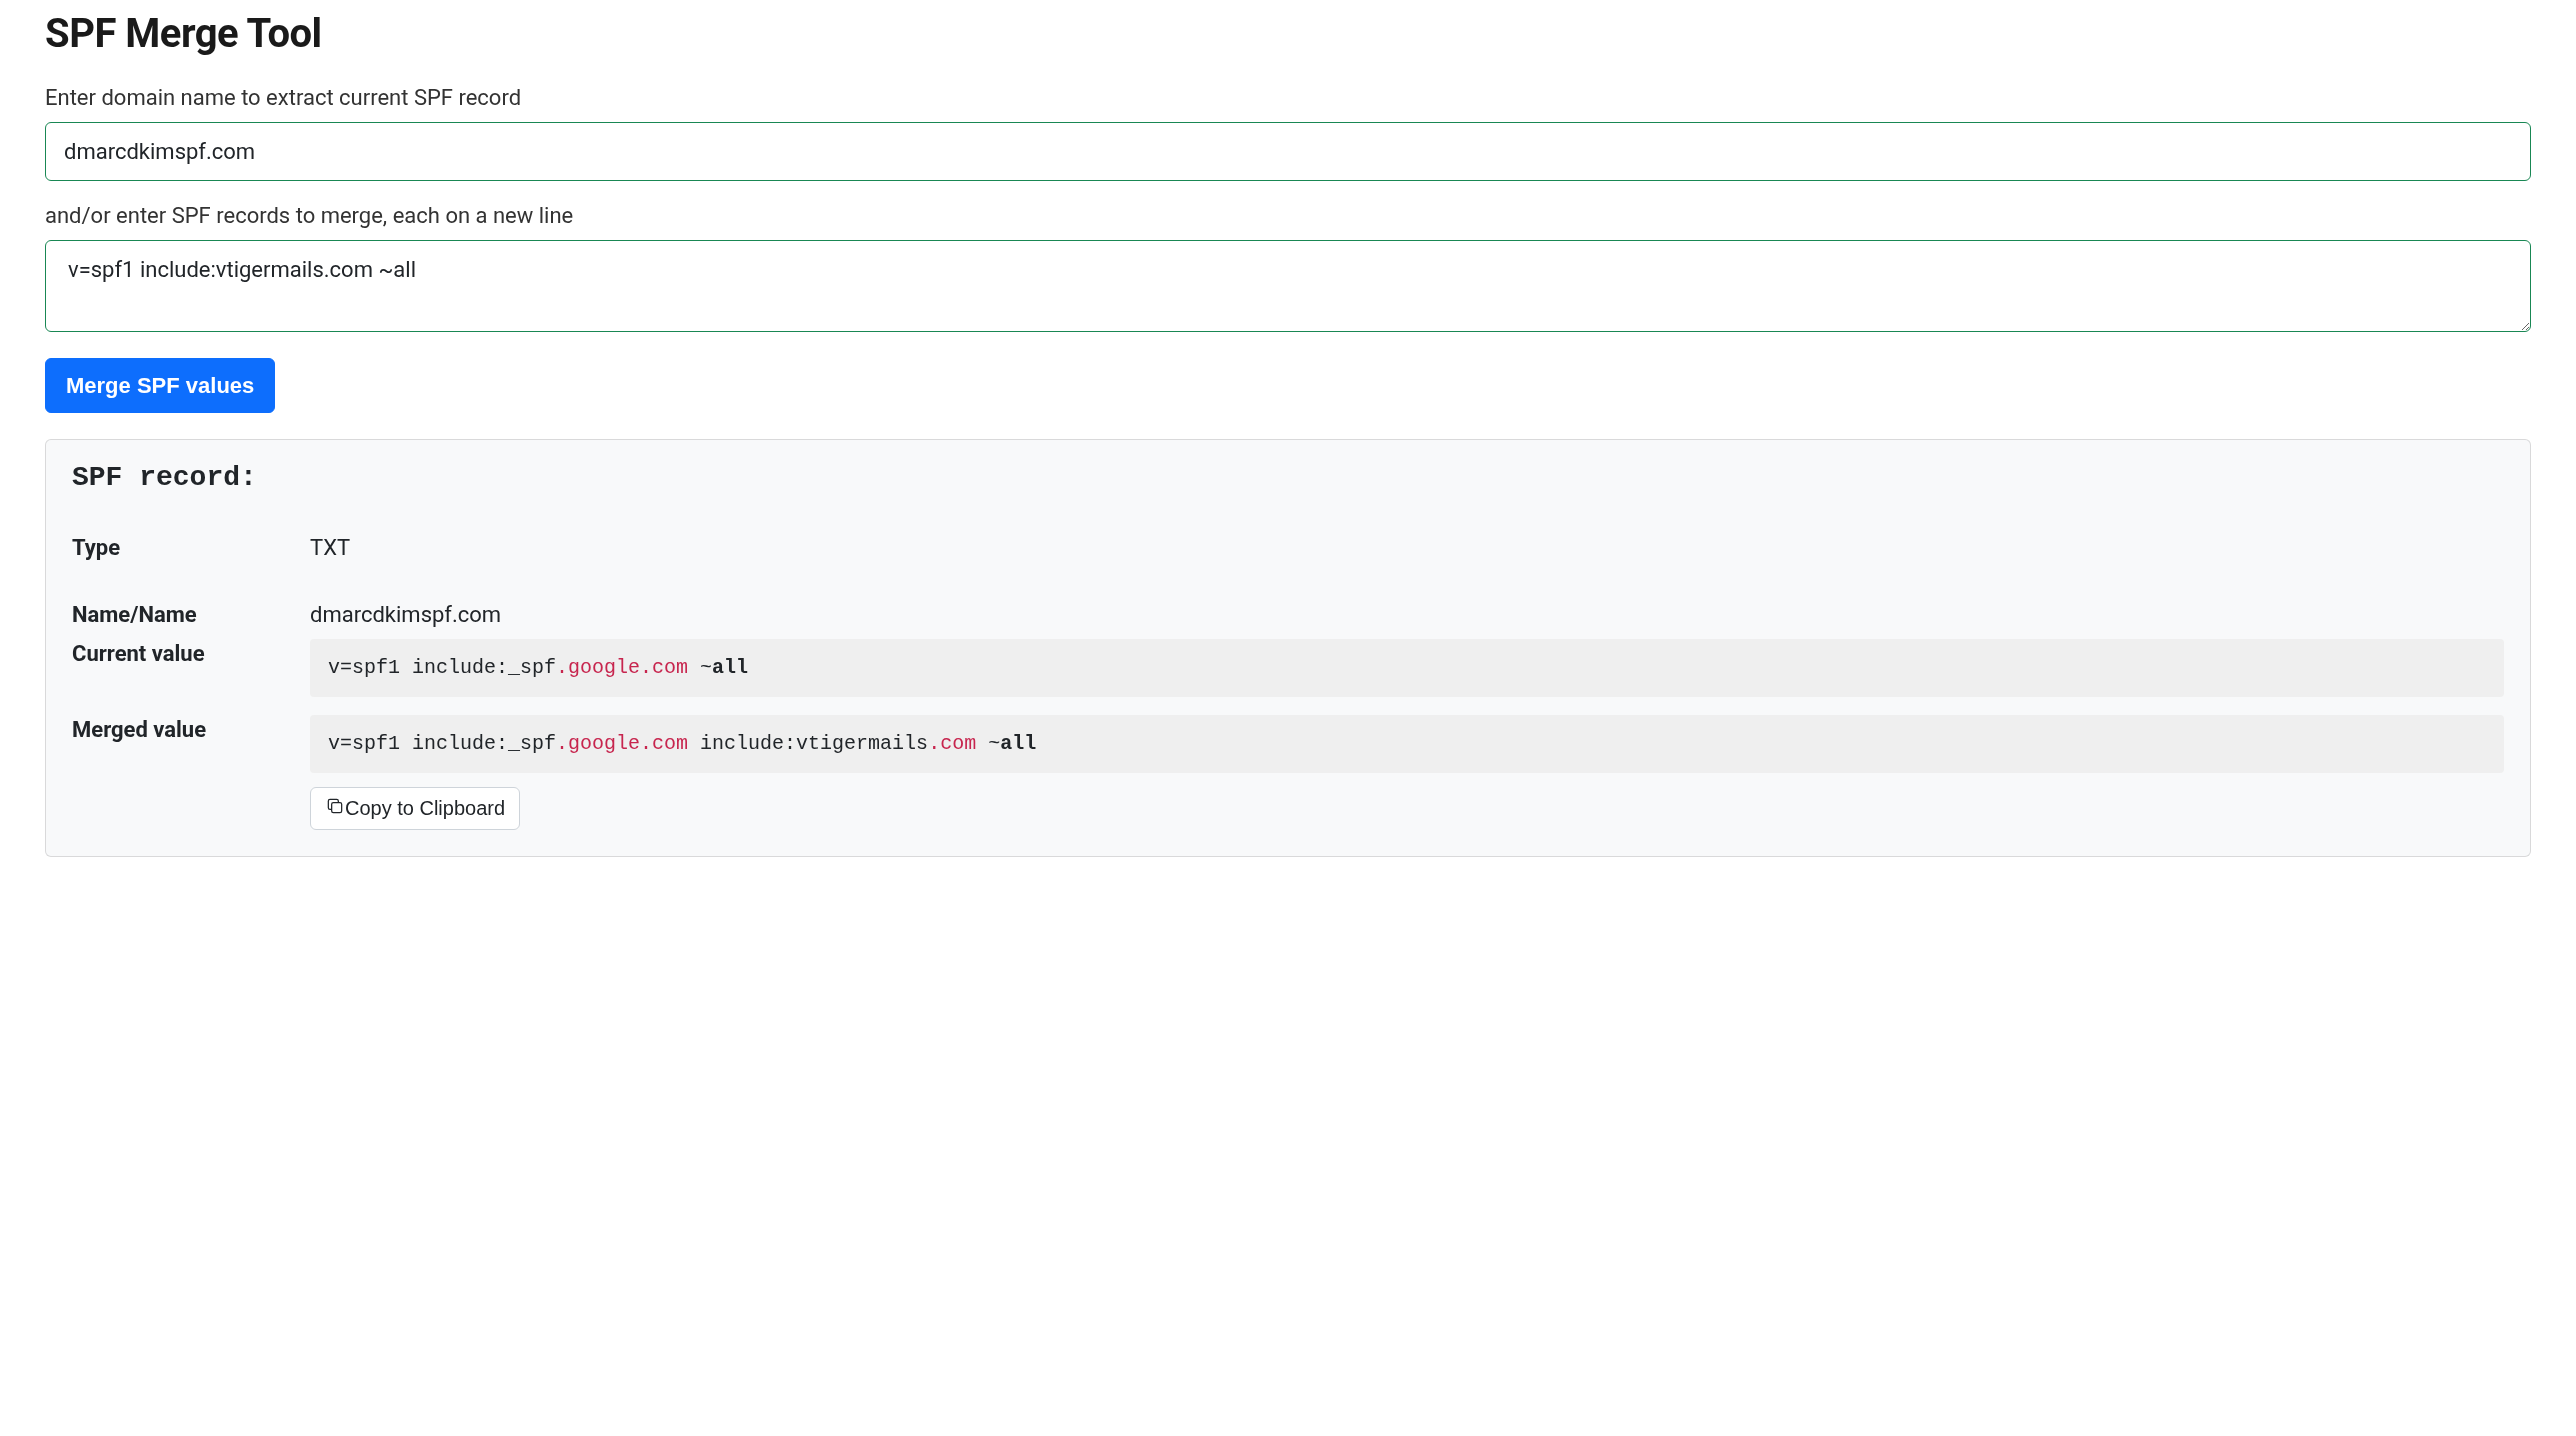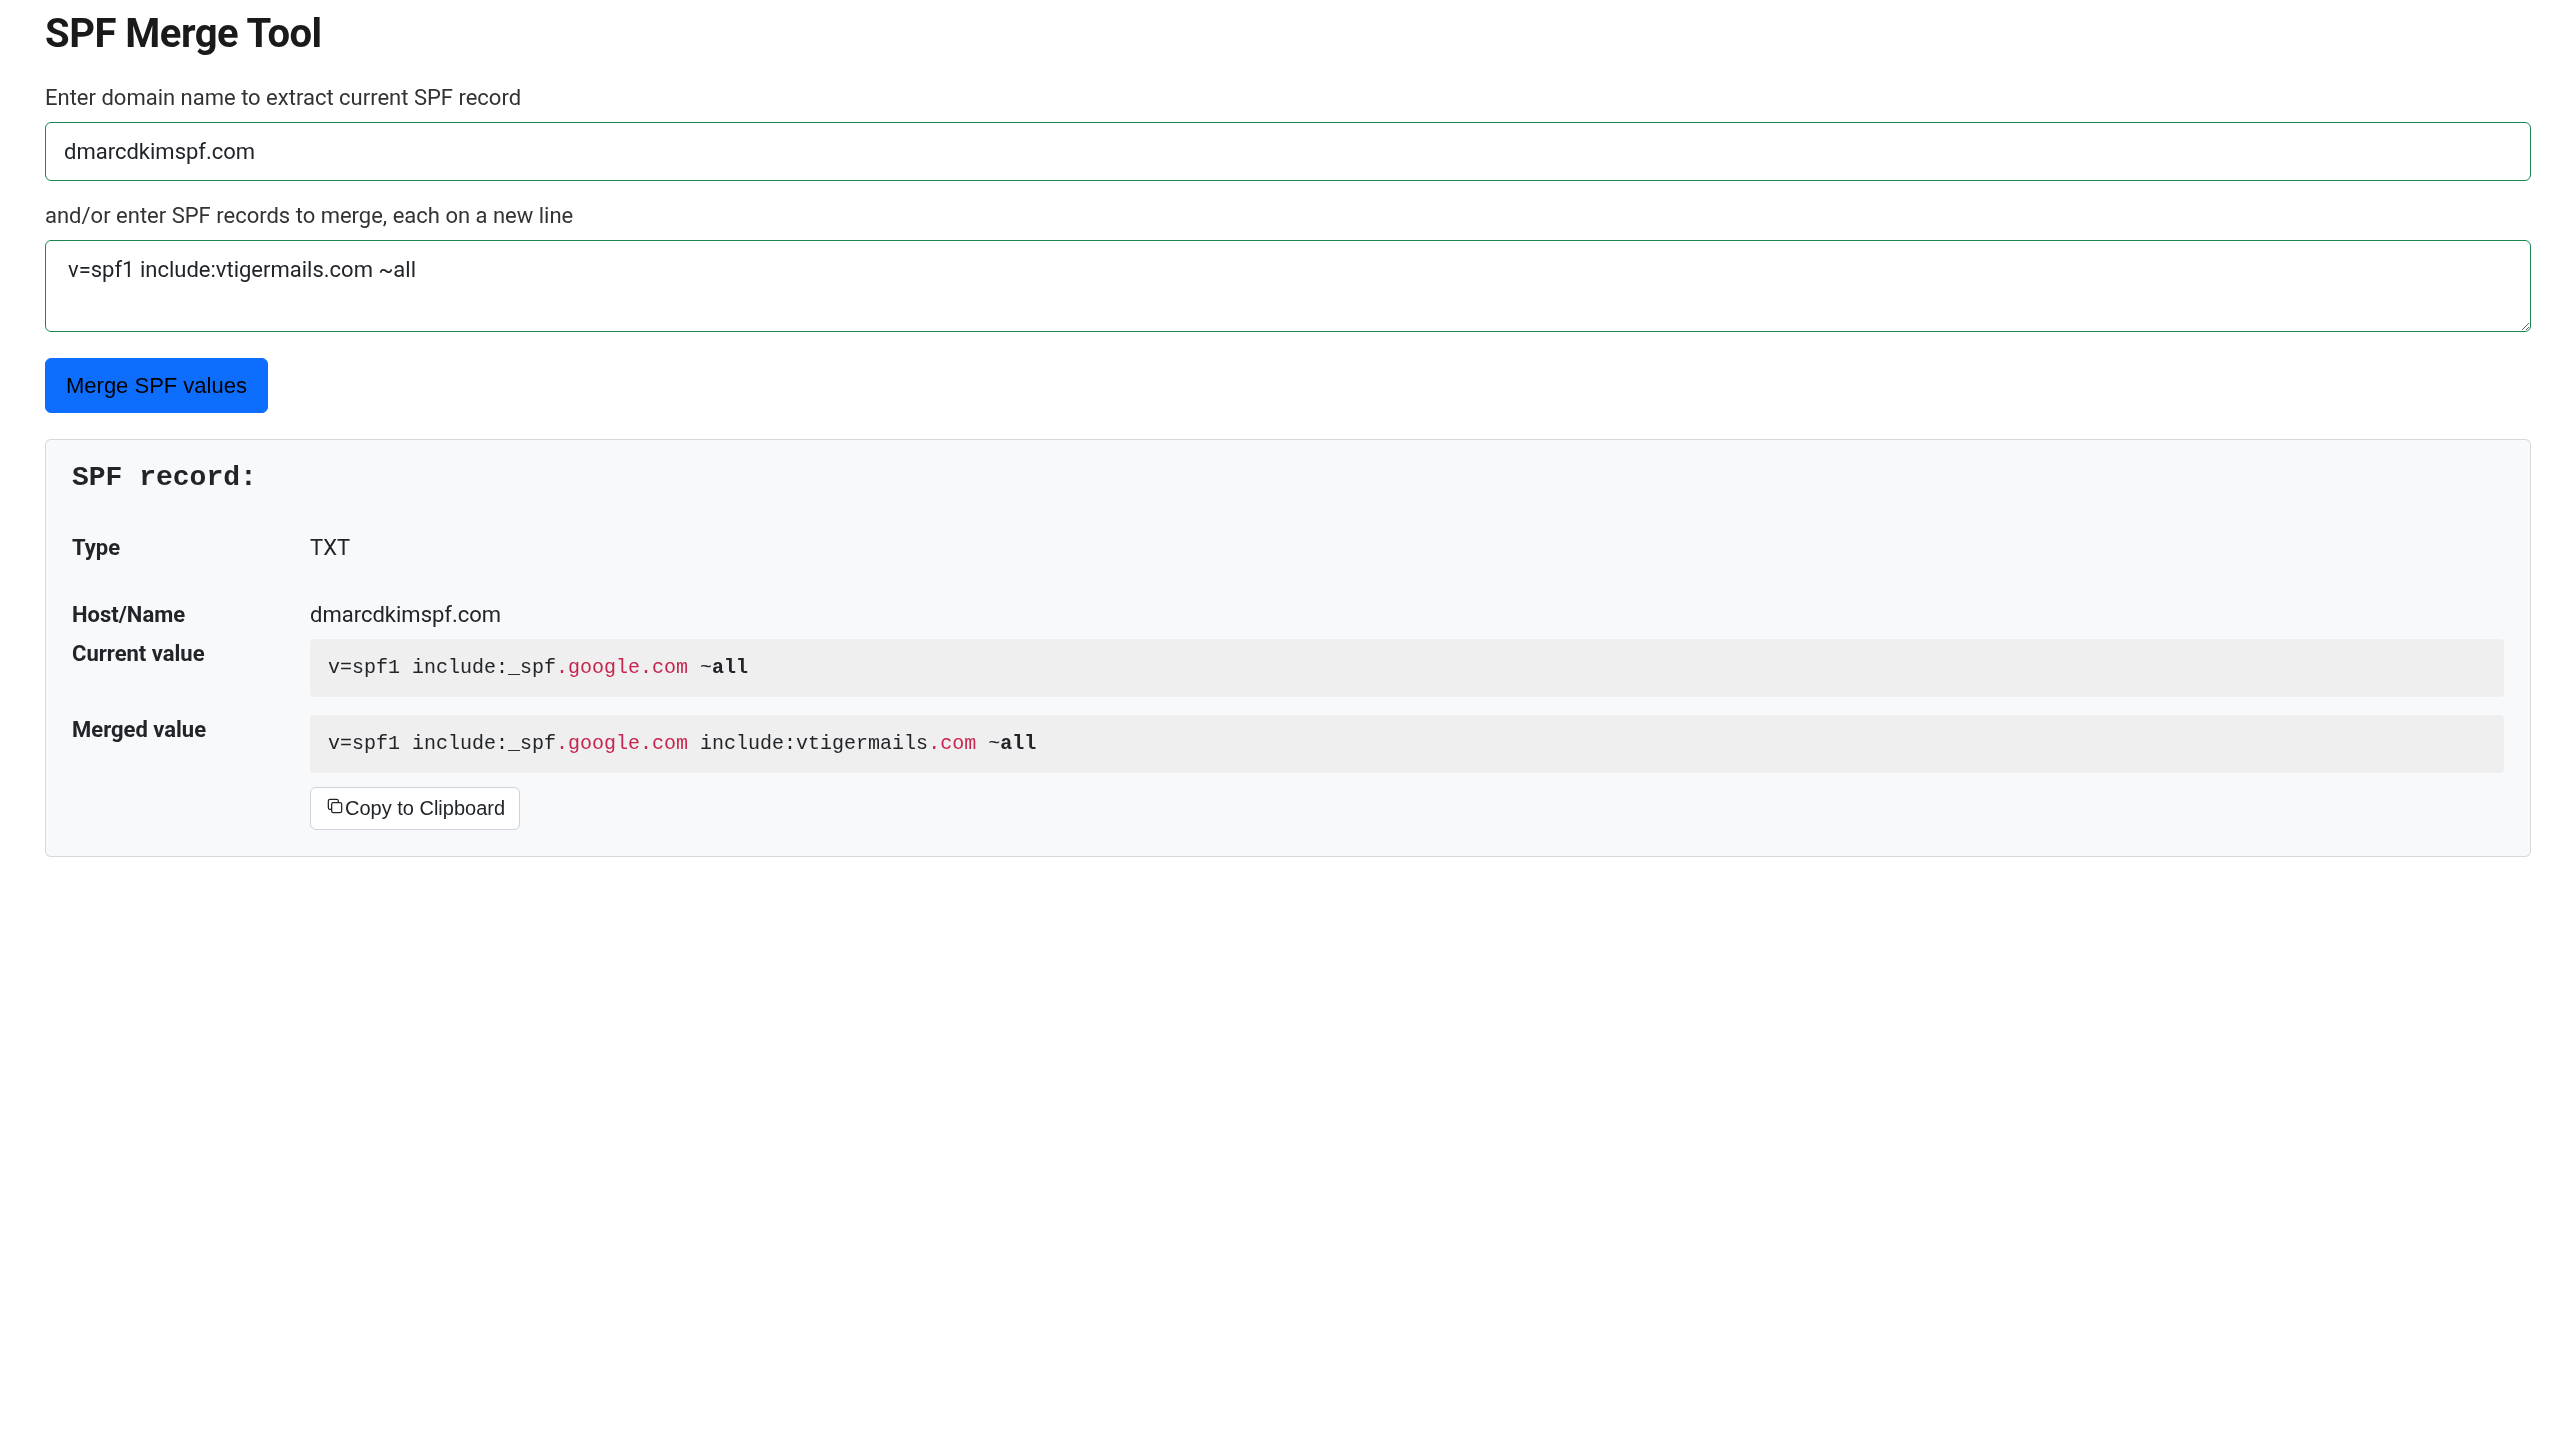--- a/index.html
+++ b/index.html
@@ -56,22 +56,22 @@
       resize: vertical;
       font-family: inherit;
     }
     .form-group {
       margin-bottom: 22px;
     }
     .btn-primary {
       display: inline-block;
       padding: 10px 20px;
       font-size: 22px;
-      font-weight: 400;
-      color: #000000;
+      font-weight: 700;
+      color: #ffffff;
       background-color: #0d6efd;
       border: 1px solid #0d6efd;
       border-radius: 6px;
       cursor: pointer;
       line-height: 1.5;
     }
     .card {
       margin-top: 26px;
       border: 1px solid rgba(0,0,0,.125);
       border-radius: 6px;
@@ -168,21 +168,21 @@
 
   <div class="card">
     <div class="card-title">SPF record:</div>
 
     <div class="row">
       <div class="row-label">Type</div>
       <div class="row-value">TXT</div>
     </div>
 
     <div class="row">
-      <div class="row-label">Host/Name</div>
+      <div class="row-label">Name/Name</div>
       <div class="row-value">dmarcdkimspf.com</div>
     </div>
 
     <div class="row-block">
       <div class="row-label">Current value</div>
       <div class="code-block"><span class="tok-cmd">v=spf1 include:_spf</span><span class="tok-host">.google.com</span><span class="tok-cmd"> ~</span><span class="tok-bold">all</span></div>
     </div>
 
     <div class="row-block">
       <div class="row-label">Merged value</div>

